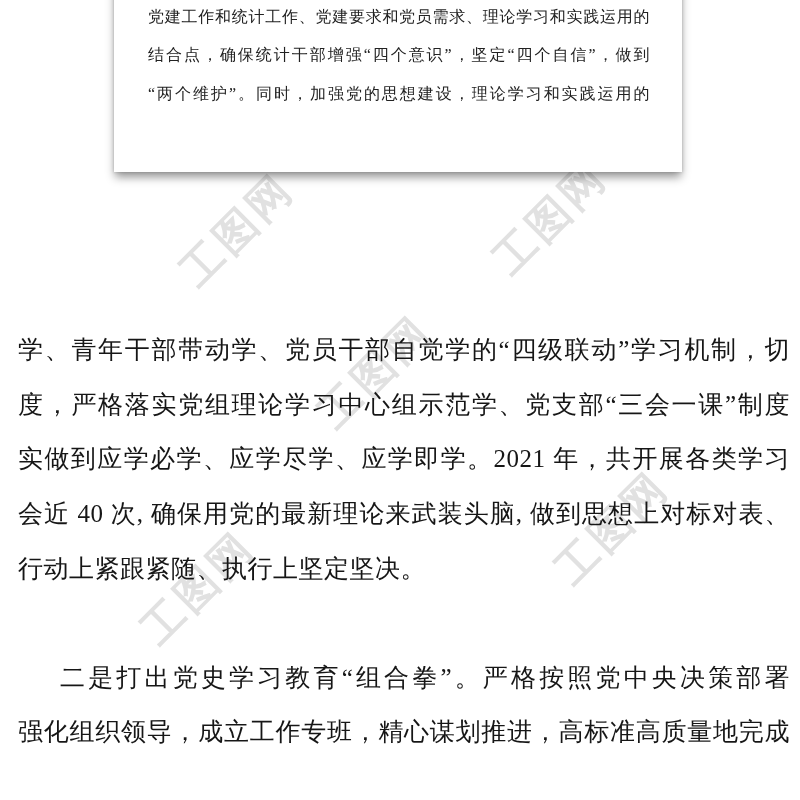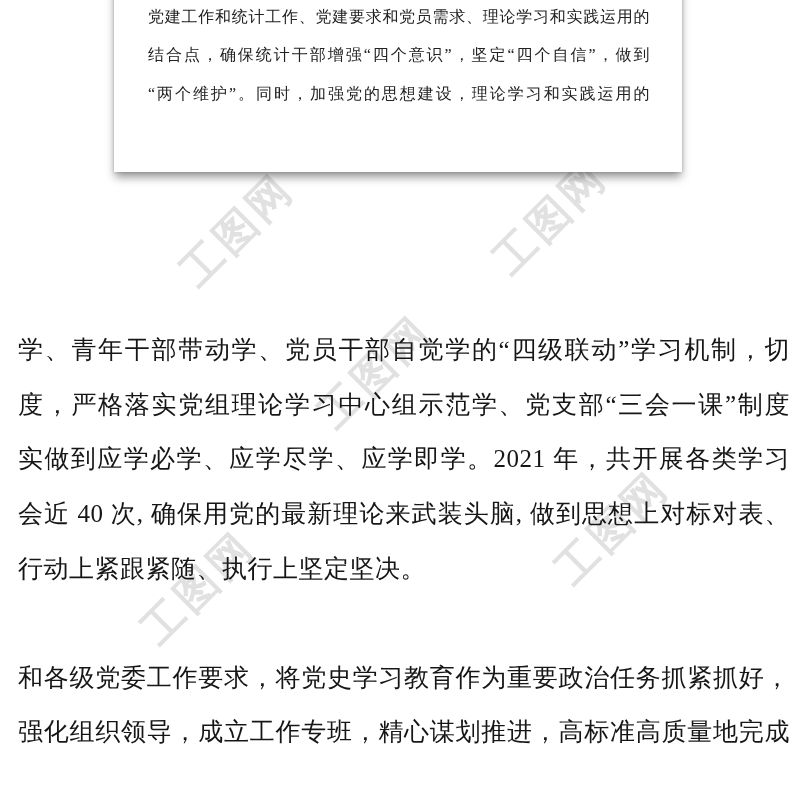--- a/index.html
+++ b/index.html
@@ -97,18 +97,18 @@
 
   <div class="doc-body">
     <div class="paragraph">
       <div class="line">学、青年干部带动学、党员干部自觉学的“四级联动”学习机制，切</div>
       <div class="line">度，严格落实党组理论学习中心组示范学、党支部“三会一课”制度</div>
       <div class="line">实做到应学必学、应学尽学、应学即学。2021 年，共开展各类学习</div>
       <div class="line">会近 40 次, 确保用党的最新理论来武装头脑, 做到思想上对标对表、</div>
       <div class="line short">行动上紧跟紧随、执行上坚定坚决。</div>
     </div>
     <div class="paragraph para2">
-      <div class="line">和各级党委工作要求，将党史学习教育作为重要政治任务抓紧抓好，</div>
+      <div class="line indent">二是打出党史学习教育“组合拳”。严格按照党中央决策部署</div>
       <div class="line">强化组织领导，成立工作专班，精心谋划推进，高标准高质量地完成</div>
     </div>
   </div>
 
 </div>
 
 </body></html>

